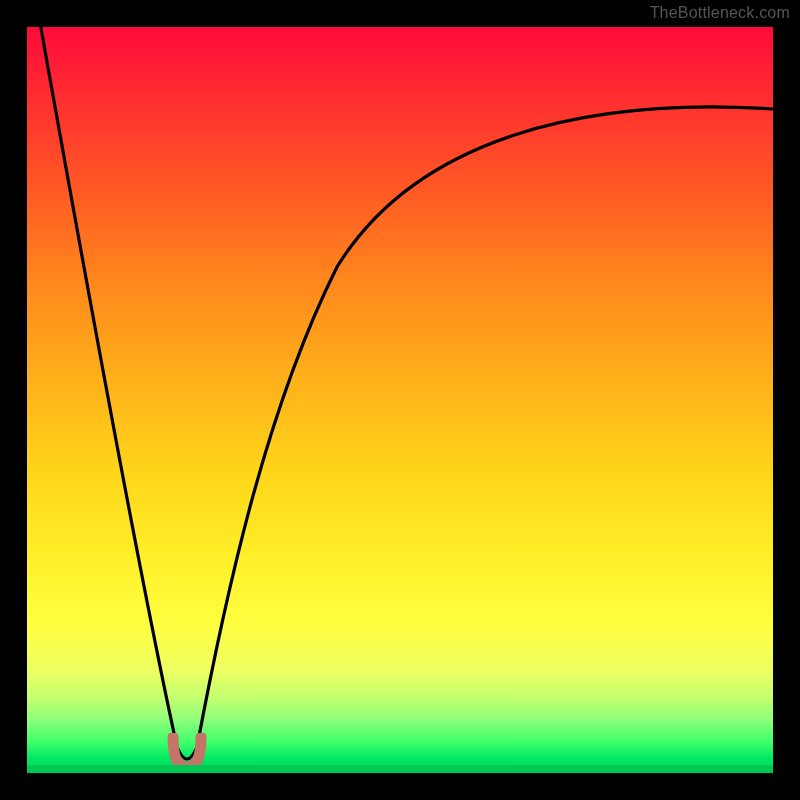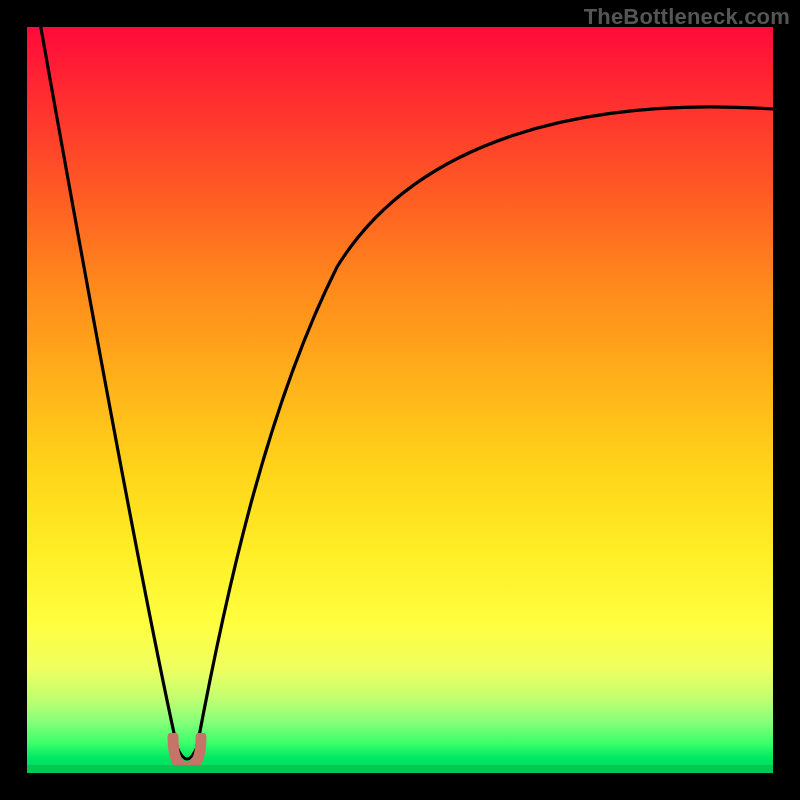--- a/index.html
+++ b/index.html
@@ -55,22 +55,22 @@
     height: 38px;
     left: 140px;
     bottom: 2px;
   }
   .nub svg { width: 40px; height: 38px; }
   .watermark {
     position: absolute;
     top: 4px;
     right: 10px;
     color: #555;
-    font-size: 22px;
-    font-weight: 700;
+    font-size: 16px;
+    font-weight: 400;
     letter-spacing: 0.2px;
     user-select: none;
   }
 </style>
 </head>
 <body>
 
 <div class="frame">
 
   <svg class="curve" viewBox="0 0 746 746">

